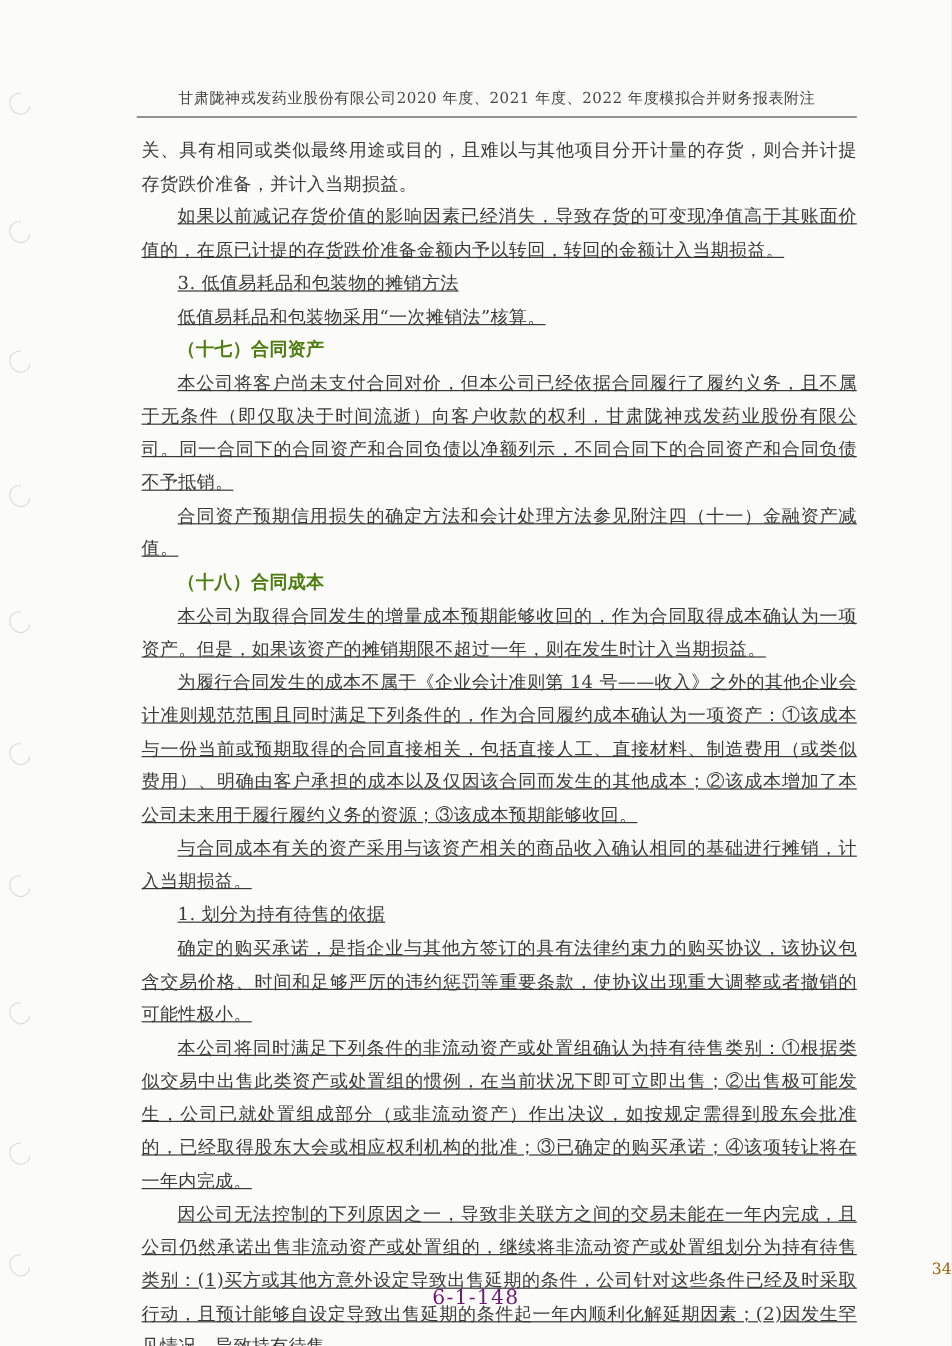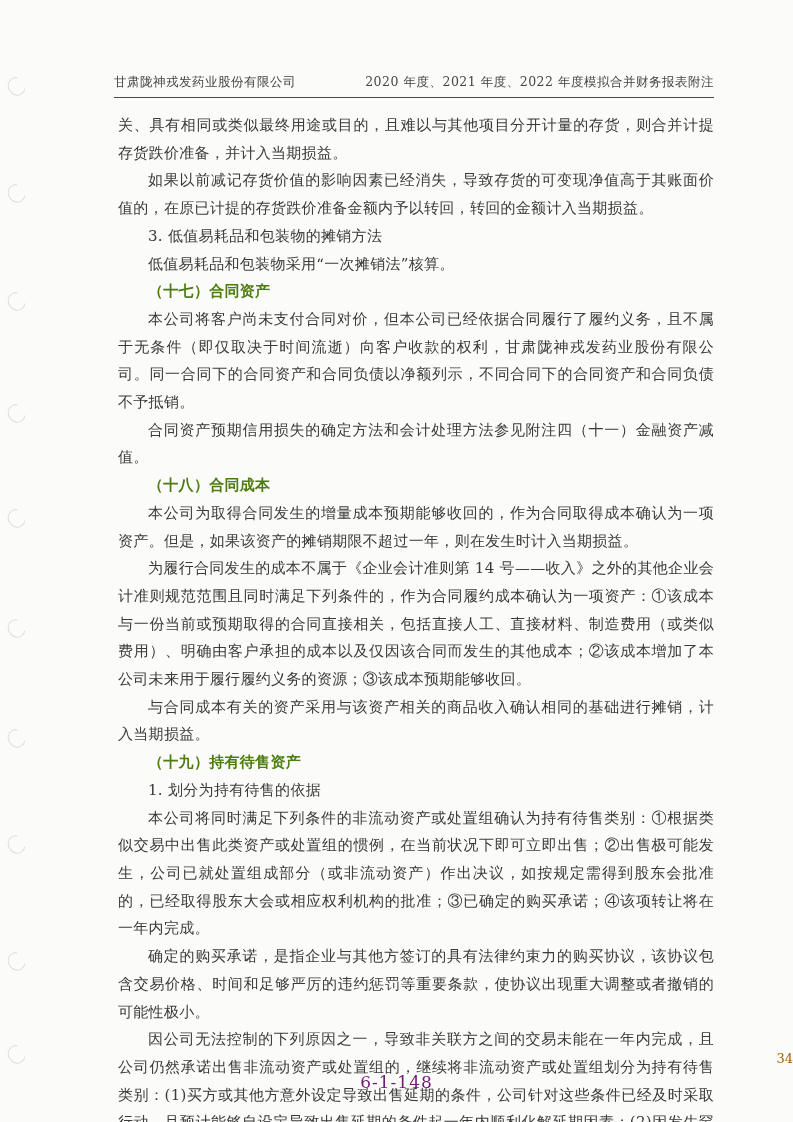--- a/index.html
+++ b/index.html
@@ -9,41 +9,41 @@
     margin:0 auto;
     background:#fbfbf9;
     overflow:hidden;
     font-family:"DejaVu Serif","Liberation Serif",serif;
     color:#3a3a3a;
   }
   .header{
     position:absolute;
     left:114px;right:79px;top:74px;
     display:flex;
-    justify-content:space-between;
+    justify-content:center;
     align-items:flex-end;
     font-size:12.5px;
     color:#454545;
     border-bottom:1.6px solid #4a4a4a;
     padding-bottom:6px;
     letter-spacing:0.5px;
   }
   .content{
     position:absolute;
     left:118px;
     width:596px;
     top:112px;
     font-size:15px;
     line-height:27.7px;
     text-align:justify;
     text-justify:inter-ideograph;
     letter-spacing:0.3px;
   }
   .content p{margin:0;}
-  .content p.indent{text-indent:2em;}
+  .content p.indent{text-indent:2em;text-decoration:underline;}
   .content p.noindent{text-indent:0;}
   .content p.heading{
     text-indent:2em;
     font-weight:bold;
     color:#4d7c0f;
   }
   .footer-page{
     position:absolute;
     left:0;right:0;top:1051px;
     text-align:right;
@@ -94,23 +94,22 @@
     <p class="indent">如果以前减记存货价值的影响因素已经消失，导致存货的可变现净值高于其账面价值的，在原已计提的存货跌价准备金额内予以转回，转回的金额计入当期损益。</p>
     <p class="indent">3. 低值易耗品和包装物的摊销方法</p>
     <p class="indent">低值易耗品和包装物采用“一次摊销法”核算。</p>
     <p class="heading">（十七）合同资产</p>
     <p class="indent">本公司将客户尚未支付合同对价，但本公司已经依据合同履行了履约义务，且不属于无条件（即仅取决于时间流逝）向客户收款的权利，甘肃陇神戎发药业股份有限公司。同一合同下的合同资产和合同负债以净额列示，不同合同下的合同资产和合同负债不予抵销。</p>
     <p class="indent">合同资产预期信用损失的确定方法和会计处理方法参见附注四（十一）金融资产减值。</p>
     <p class="heading">（十八）合同成本</p>
     <p class="indent">本公司为取得合同发生的增量成本预期能够收回的，作为合同取得成本确认为一项资产。但是，如果该资产的摊销期限不超过一年，则在发生时计入当期损益。</p>
     <p class="indent">为履行合同发生的成本不属于《企业会计准则第 14 号——收入》之外的其他企业会计准则规范范围且同时满足下列条件的，作为合同履约成本确认为一项资产：①该成本与一份当前或预期取得的合同直接相关，包括直接人工、直接材料、制造费用（或类似费用）、明确由客户承担的成本以及仅因该合同而发生的其他成本；②该成本增加了本公司未来用于履行履约义务的资源；③该成本预期能够收回。</p>
     <p class="indent">与合同成本有关的资产采用与该资产相关的商品收入确认相同的基础进行摊销，计入当期损益。</p>
-    <p class="heading">（十九）持有待售资产</p>
     <p class="indent">1. 划分为持有待售的依据</p>
+    <p class="indent">确定的购买承诺，是指企业与其他方签订的具有法律约束力的购买协议，该协议包含交易价格、时间和足够严厉的违约惩罚等重要条款，使协议出现重大调整或者撤销的可能性极小。</p>
     <p class="indent">本公司将同时满足下列条件的非流动资产或处置组确认为持有待售类别：①根据类似交易中出售此类资产或处置组的惯例，在当前状况下即可立即出售；②出售极可能发生，公司已就处置组成部分（或非流动资产）作出决议，如按规定需得到股东会批准的，已经取得股东大会或相应权利机构的批准；③已确定的购买承诺；④该项转让将在一年内完成。</p>
-    <p class="indent">确定的购买承诺，是指企业与其他方签订的具有法律约束力的购买协议，该协议包含交易价格、时间和足够严厉的违约惩罚等重要条款，使协议出现重大调整或者撤销的可能性极小。</p>
     <p class="indent">因公司无法控制的下列原因之一，导致非关联方之间的交易未能在一年内完成，且公司仍然承诺出售非流动资产或处置组的，继续将非流动资产或处置组划分为持有待售类别：(1)买方或其他方意外设定导致出售延期的条件，公司针对这些条件已经及时采取行动，且预计能够自设定导致出售延期的条件起一年内顺利化解延期因素；(2)因发生罕见情况，导致持有待售</p>
   </div>
 
   <div class="footer-page">34</div>
   <div class="footer-doc">6-1-148</div>
 
 </div>
 
 </body></html>

